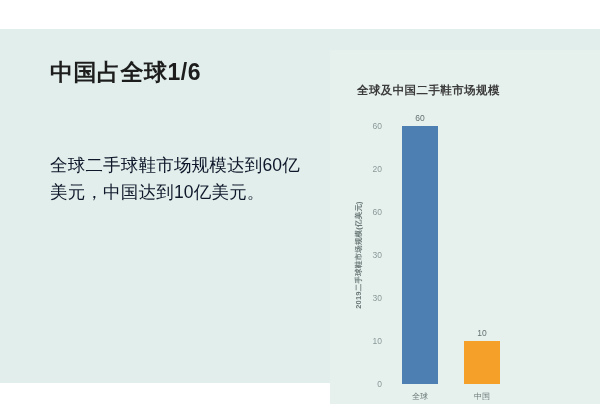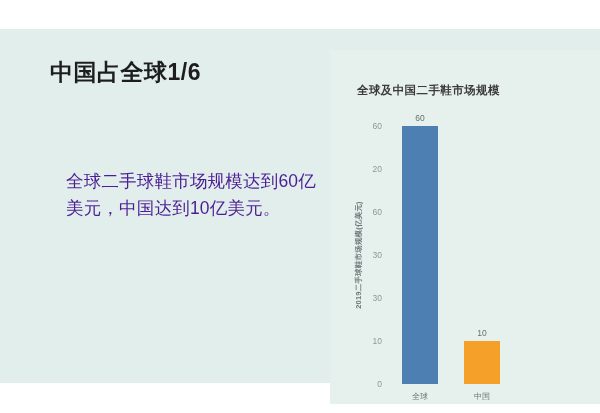--- a/index.html
+++ b/index.html
@@ -33,27 +33,27 @@
   }
   .headline {
     font-size: 23px;
     font-weight: bold;
     color: #1d1d1d;
     letter-spacing: 0.5px;
     line-height: 1.2;
     margin: 0;
   }
   .body-text {
-    margin: 16px;
+    margin: 0;
     position: absolute;
     top: 93px;
     left: 0;
     width: 250px;
     font-size: 17.5px;
-    color: #4c1d95;
+    color: #0f172a;
     line-height: 1.55;
     letter-spacing: 0.2px;
   }
 
   
   .chart-panel {
     position: absolute;
     left: 330px;
     top: 0px;
     width: 270px;

